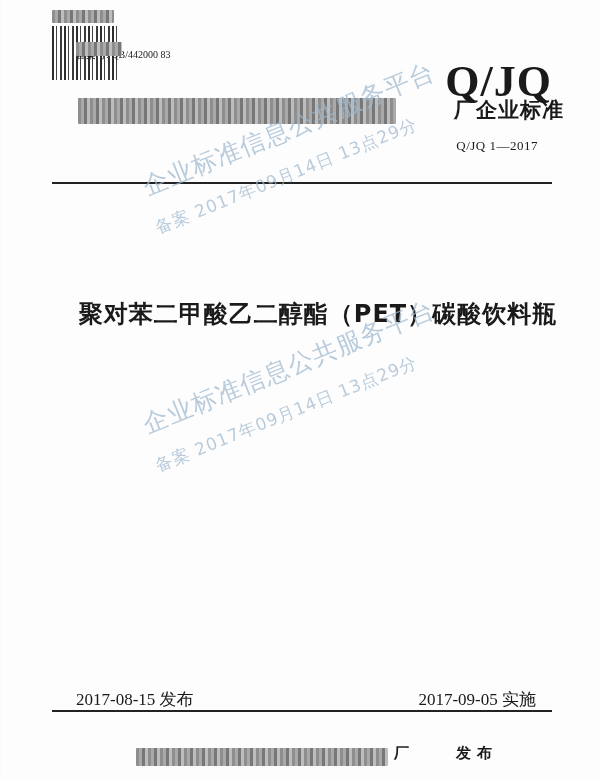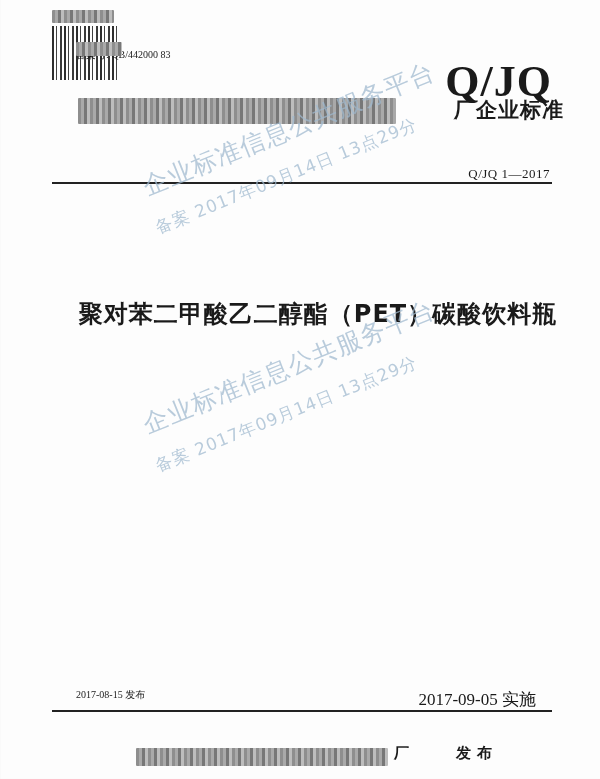--- a/index.html
+++ b/index.html
@@ -138,26 +138,25 @@
     position: absolute;
     right: 0;
     top: -2px;
     font-size: 21px;
     font-weight: bold;
     font-family: "DejaVu Sans", sans-serif;
     letter-spacing: 1px;
   }
   .stdno {
     position: absolute;
-    right: 2px;
+    right: 14px;
     top: 128px;
     font-size: 13px;
     font-family: "Liberation Serif", serif;
     letter-spacing: .5px;
-    margin-top: 28px;
   }
   .rule {
     position: absolute;
     left: 0;
     top: 172px;
     width: 500px;
     height: 2px;
     background: #222;
   }
 
@@ -181,21 +180,21 @@
     left: 0;
     top: 700px;
     width: 500px;
     height: 2px;
     background: #222;
   }
   .issue-date {
     position: absolute;
     left: 24px;
     top: 678px;
-    font-size: 10px;
+    font-size: 17px;
     font-family: "Liberation Serif", serif;
   }
   .effect-date {
     position: absolute;
     right: 16px;
     top: 678px;
     font-size: 17px;
     font-family: "Liberation Serif", serif;
   }
   .publisher {

